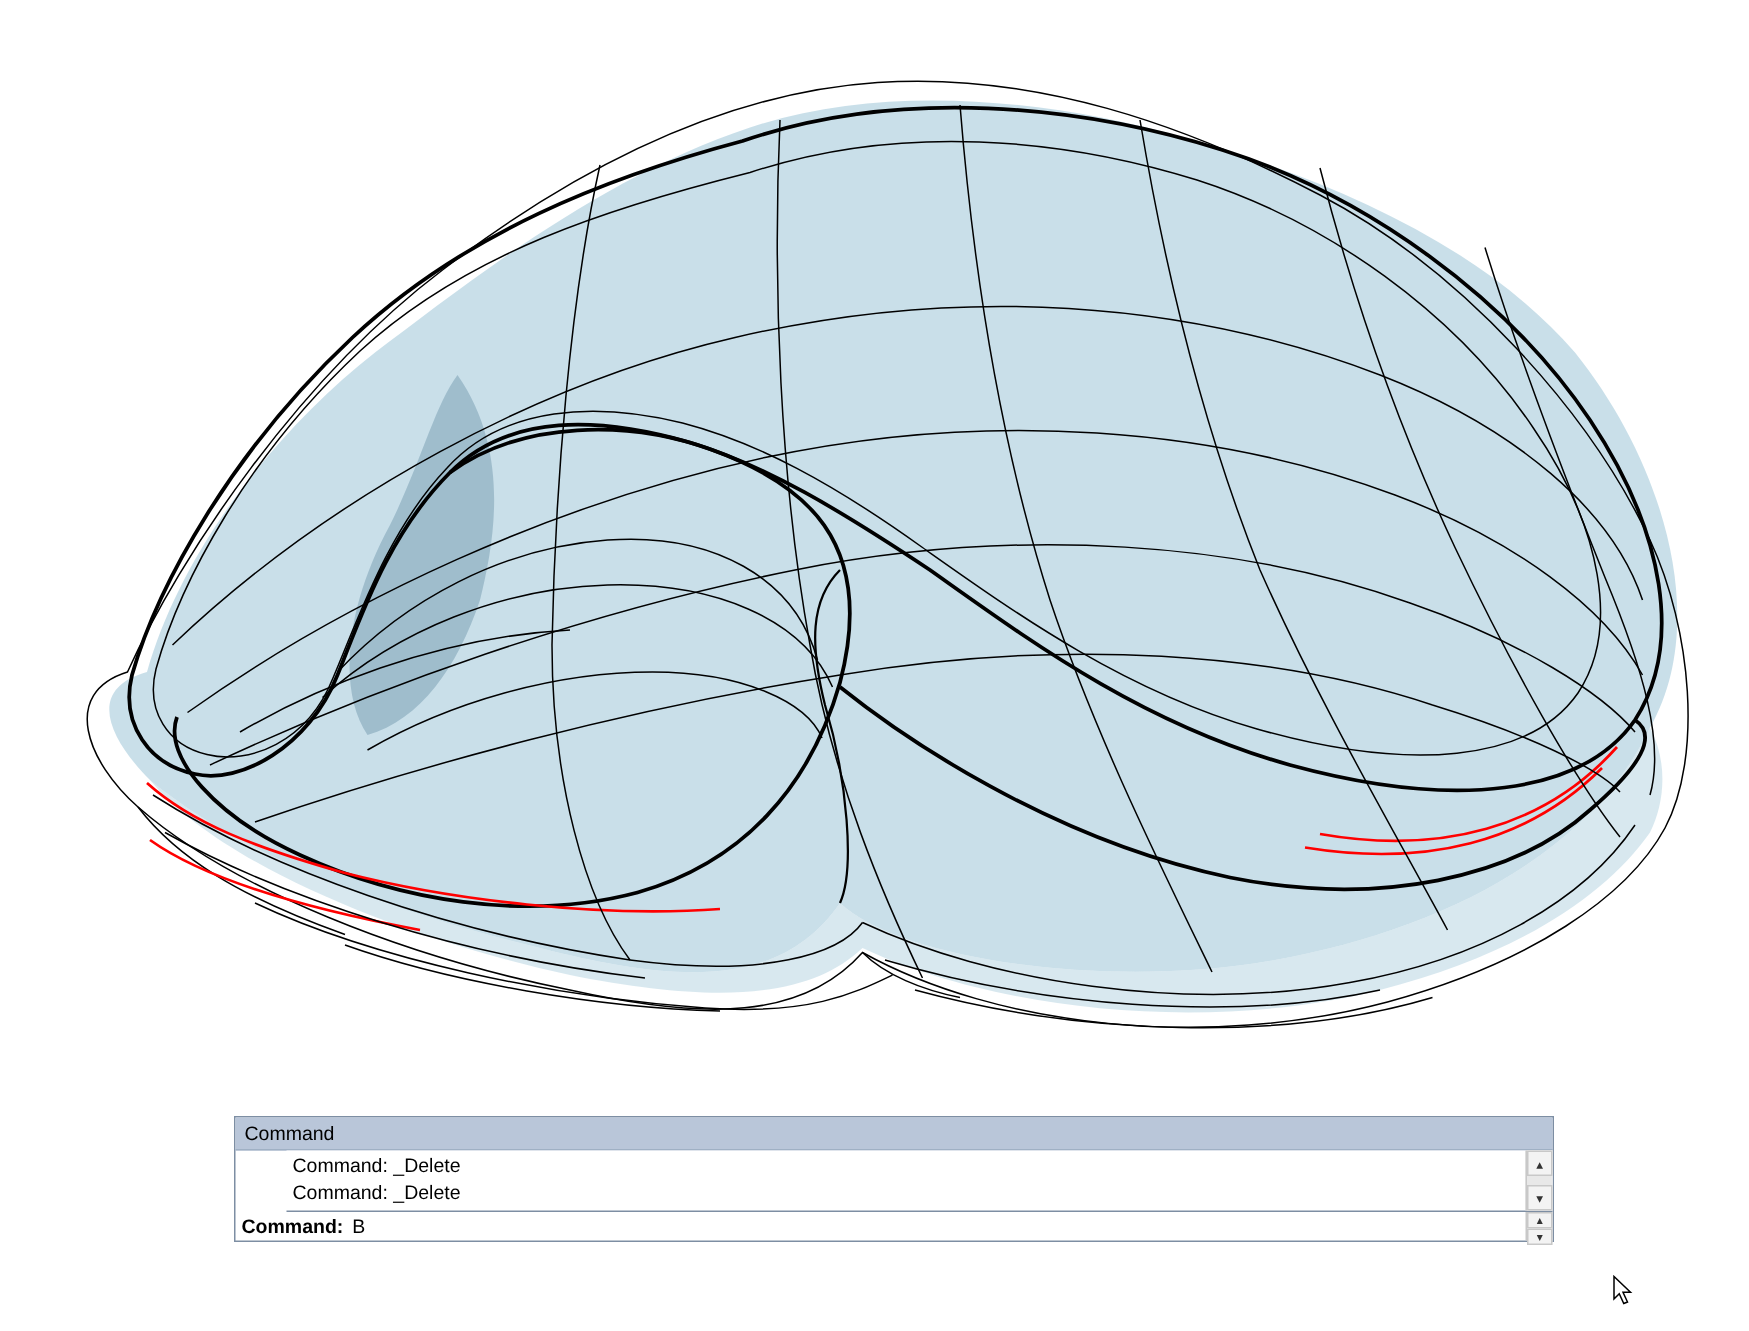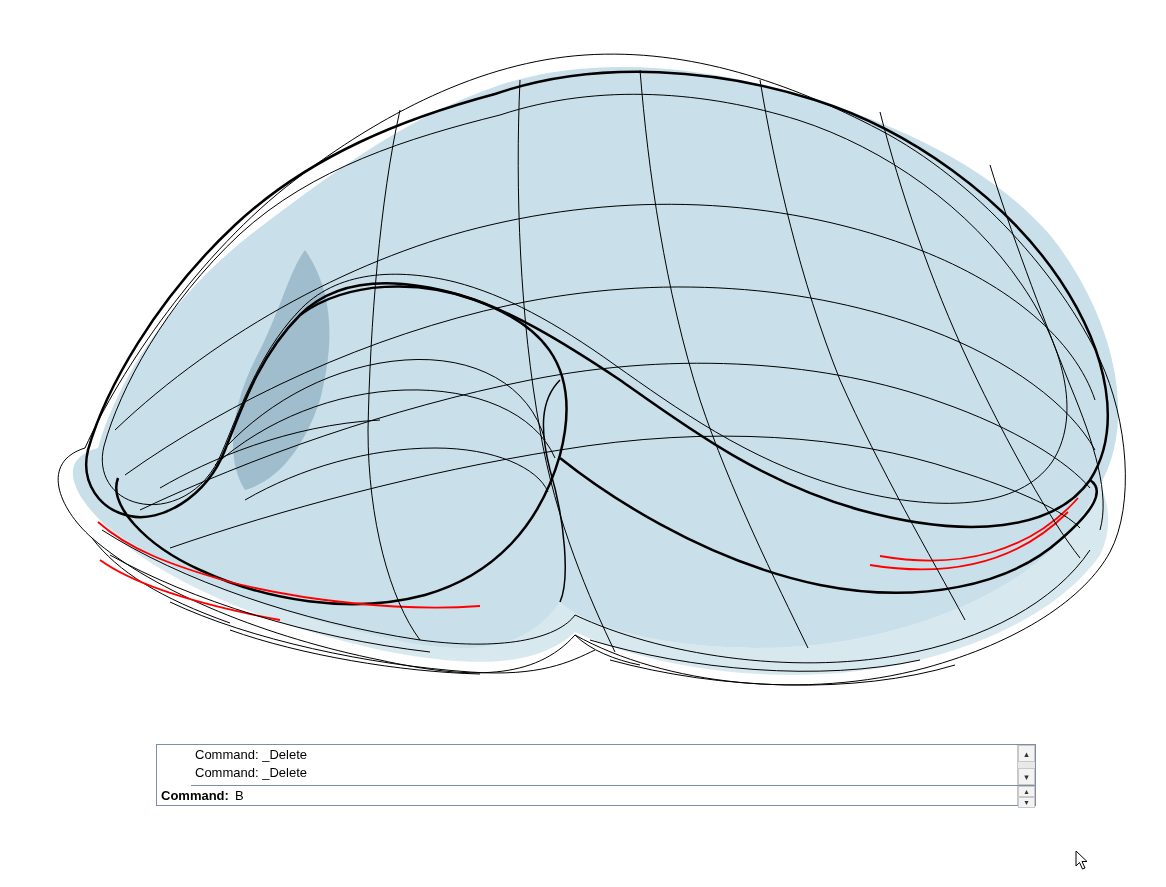--- a/index.html
+++ b/index.html
@@ -255,20 +255,21 @@
     <path d="M 170 602 C 250 640 370 665 470 672 C 540 677 570 662 595 650"></path>
     <path d="M 610 660 C 720 690 855 695 955 665"></path>
     <path d="M 230 630 C 300 655 400 672 480 674"></path>
 
     <path d="M 560 602 C 570 580 565 520 550 470 C 540 430 540 400 560 380" stroke-width="1.5"></path>
   </g>
 </svg>
 </div>
 
 <div class="command-panel">
+  <div class="command-header">Command</div>
   <div class="command-history">
     <div class="lines">
       <div>Command: _Delete</div>
       <div>Command: _Delete</div>
     </div>
     <div class="history-scroll">
       <div class="arrow-btn arrow-up">▴</div>
       <div class="arrow-btn arrow-down">▾</div>
     </div>
   </div>

